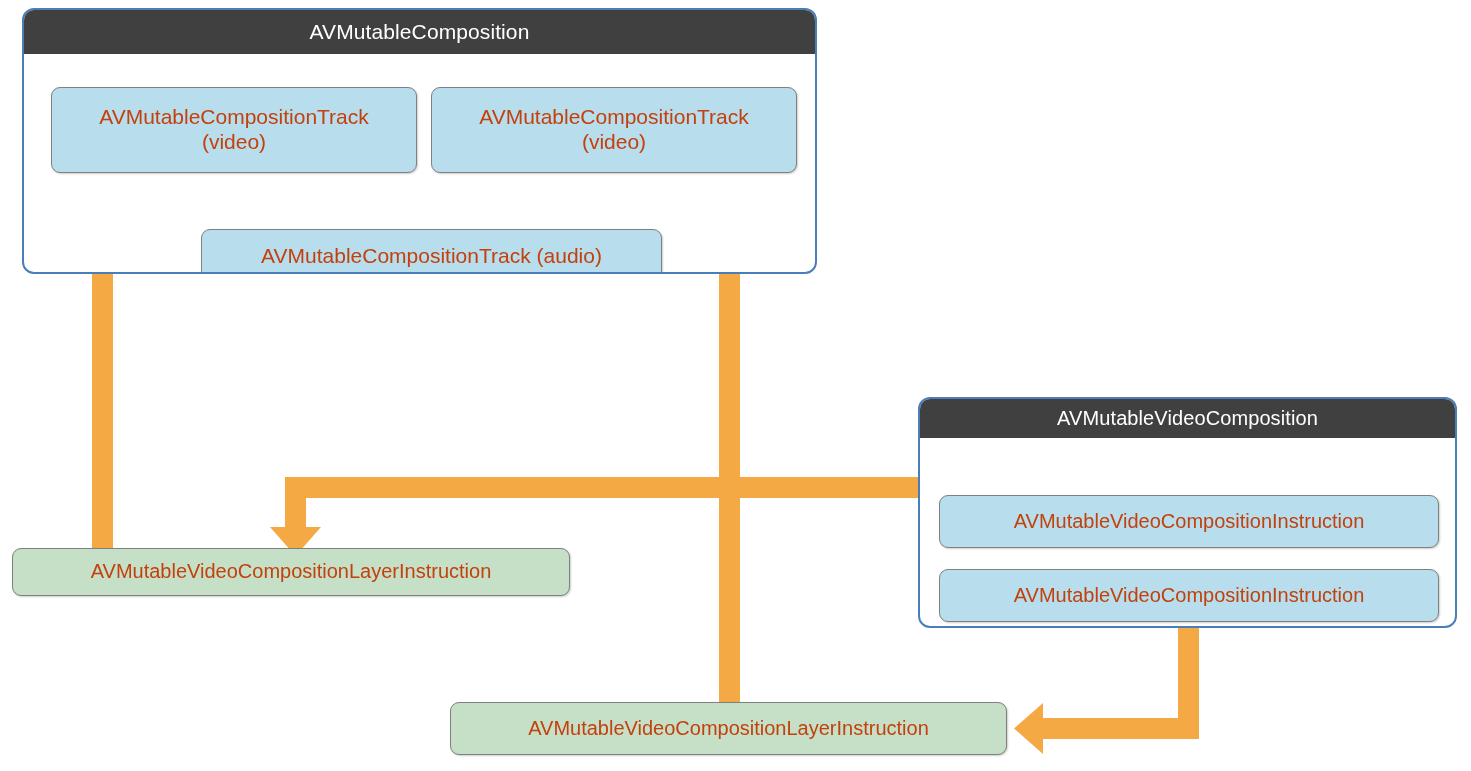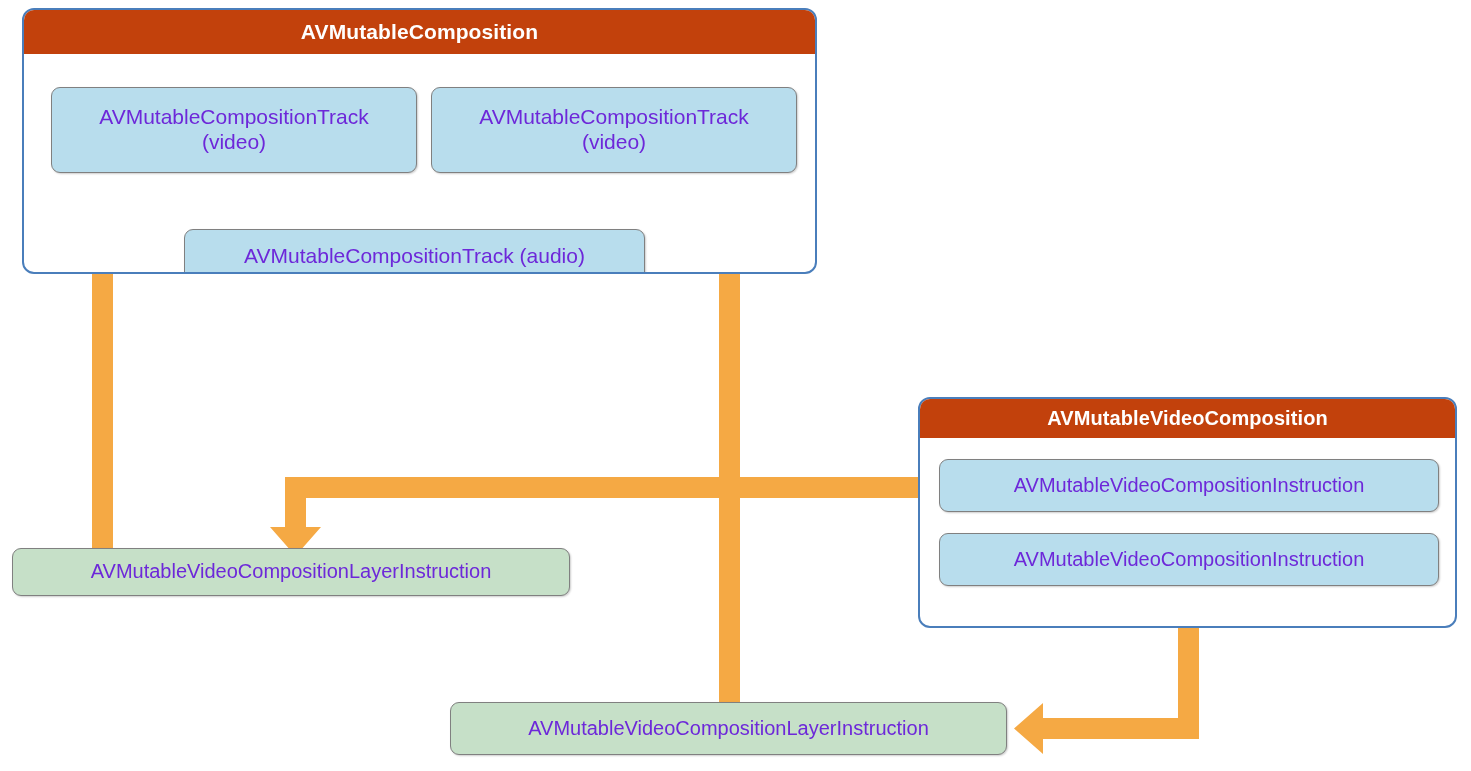--- a/index.html
+++ b/index.html
@@ -23,23 +23,23 @@
     position: absolute;
     box-sizing: border-box;
     border: 2px solid #4a7ebb;
     border-radius: 12px;
     background: #ffffff;
     overflow: hidden;
   }
   .group-header {
     box-sizing: border-box;
     width: 100%;
-    background: #c2410c;
+    background: #404040;
     color: #ffffff;
-    font-weight: bold;
+    font-weight: normal;
     text-align: center;
     letter-spacing: 0.1px;
     display: flex;
     align-items: center;
     justify-content: center;
   }
   .group-body {
     position: relative;
     width: 100%;
   }
@@ -47,21 +47,21 @@
   
   .node {
     position: absolute;
     box-sizing: border-box;
     border: 1.5px solid #808080;
     border-radius: 9px;
     display: flex;
     align-items: center;
     justify-content: center;
     text-align: center;
-    color: #6d28d9;
+    color: #c2410c;
     line-height: 1.18;
     box-shadow: 1px 1px 2px rgba(0,0,0,0.20);
     white-space: pre-line;
   }
   .node.blue  { background: #b8dded; }
   .node.green { background: #c6e0c8; }
 
   
   .arrow-layer {
     position: absolute;
@@ -100,27 +100,27 @@
   <div class="group" style="left:22px; top:8px; width:795px; height:266px;">
     <div class="group-header" style="height:44px; font-size:21px;">AVMutableComposition</div>
     <div class="group-body" style="height:220px;">
 
       <div class="node blue" style="left:27px; top:33px; width:366px; height:86px; font-size:21px;">AVMutableCompositionTrack
 (video)</div>
 
       <div class="node blue" style="left:407px; top:33px; width:366px; height:86px; font-size:21px;">AVMutableCompositionTrack
 (video)</div>
 
-      <div class="node blue" style="left:160px; top:175px; width:461px; height:55px; font-size:21px;">AVMutableCompositionTrack (audio)</div>
+      <div class="node blue" style="left:177px; top:175px; width:461px; height:55px; font-size:21px;">AVMutableCompositionTrack (audio)</div>
     </div>
   </div>
 
   <div class="group" style="left:918px; top:397px; width:539px; height:231px;">
     <div class="group-header" style="height:39px; font-size:20px;">AVMutableVideoComposition</div>
-    <div class="group-body" style="height:192px;">
+    <div class="group-body" style="height:192px;margin-top:36px;">
 
       <div class="node blue" style="left:19px; top:21px; width:500px; height:53px; font-size:20px;">AVMutableVideoCompositionInstruction</div>
 
       <div class="node blue" style="left:19px; top:95px; width:500px; height:53px; font-size:20px;">AVMutableVideoCompositionInstruction</div>
     </div>
   </div>
 
   <div class="node green" style="left:12px; top:548px; width:558px; height:48px; font-size:20px;">AVMutableVideoCompositionLayerInstruction</div>
 
   <div class="node green" style="left:450px; top:702px; width:557px; height:53px; font-size:20px;">AVMutableVideoCompositionLayerInstruction</div>

